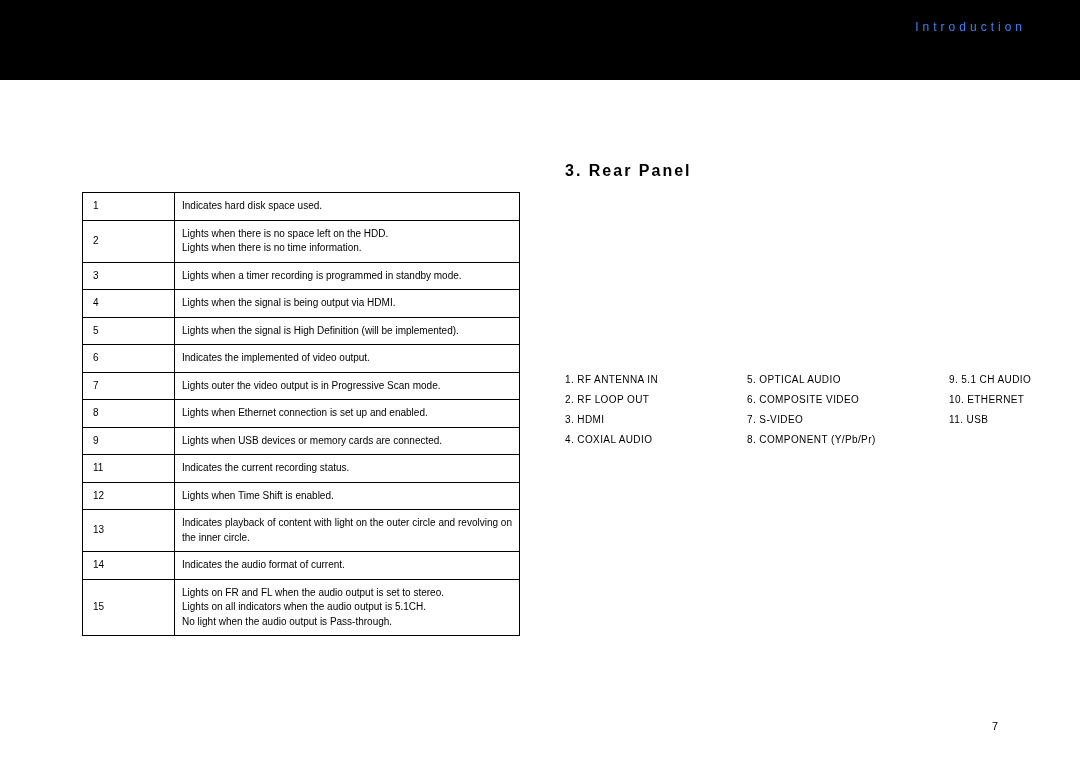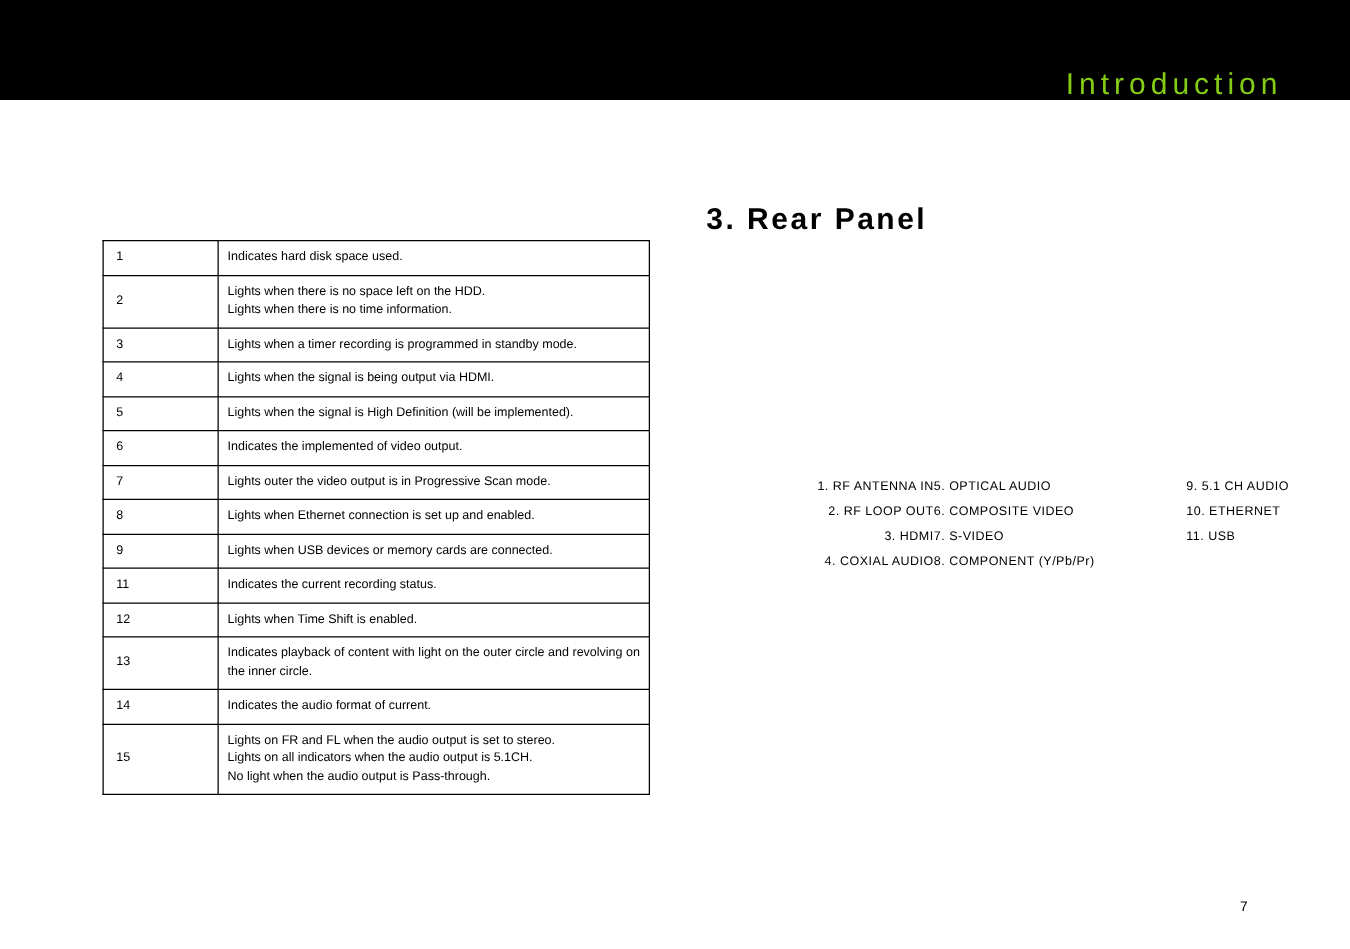--- a/index.html
+++ b/index.html
@@ -12,41 +12,41 @@
     }
     .black-bar {
       width: 100%;
       height: 80px;
       background: #000;
       position: relative;
     }
     .chapter-title {
       position: absolute;
       right: 54px;
-      top: 54px;
-      color: #84cc16;
-      font-size: 24px;
+      top: 20px;
+      color: #3b82f6;
+      font-size: 12px;
       letter-spacing: 4px;
       font-weight: normal;
     }
     .page-body {
       display: flex;
       width: 100%;
     }
     .left-col {
       width: 540px;
       padding: 112px 20px 0 82px;
     }
     .right-col {
       width: 540px;
       padding: 82px 54px 0 25px;
       position: relative;
     }
     .section-heading {
-      font-size: 24px;
+      font-size: 16px;
       font-weight: bold;
       letter-spacing: 2px;
       margin-bottom: 4px;
     }
     table.indicator-table {
       border-collapse: collapse;
       width: 100%;
       font-size: 10px;
     }
     table.indicator-table td {
@@ -68,21 +68,21 @@
     .port-list {
       margin-top: 190px;
       display: flex;
       font-size: 10px;
       line-height: 2.0;
       letter-spacing: 0.4px;
     }
     .port-col {
       flex: 0 0 auto;
     }
-    .port-col.c1 { width: 182px; text-align: right; }
+    .port-col.c1 { width: 182px; }
     .port-col.c2 { width: 202px; }
     .port-col.c3 { }
     .page-number {
       position: absolute;
       top: 720px;
       left: 992px;
       font-size: 11px;
     }
     .multiline div { }
   </style>

